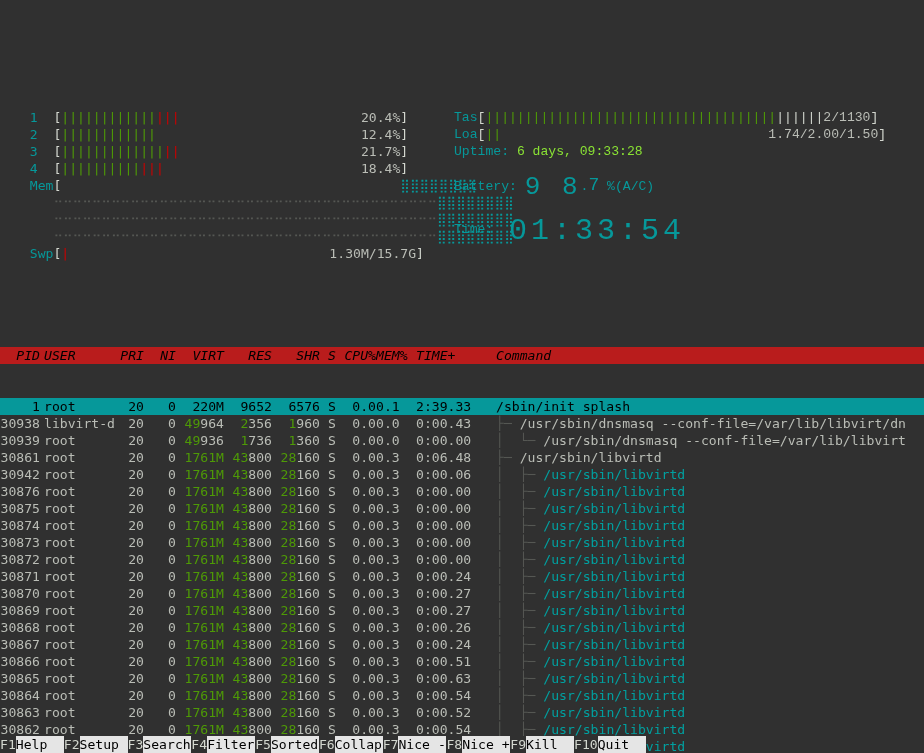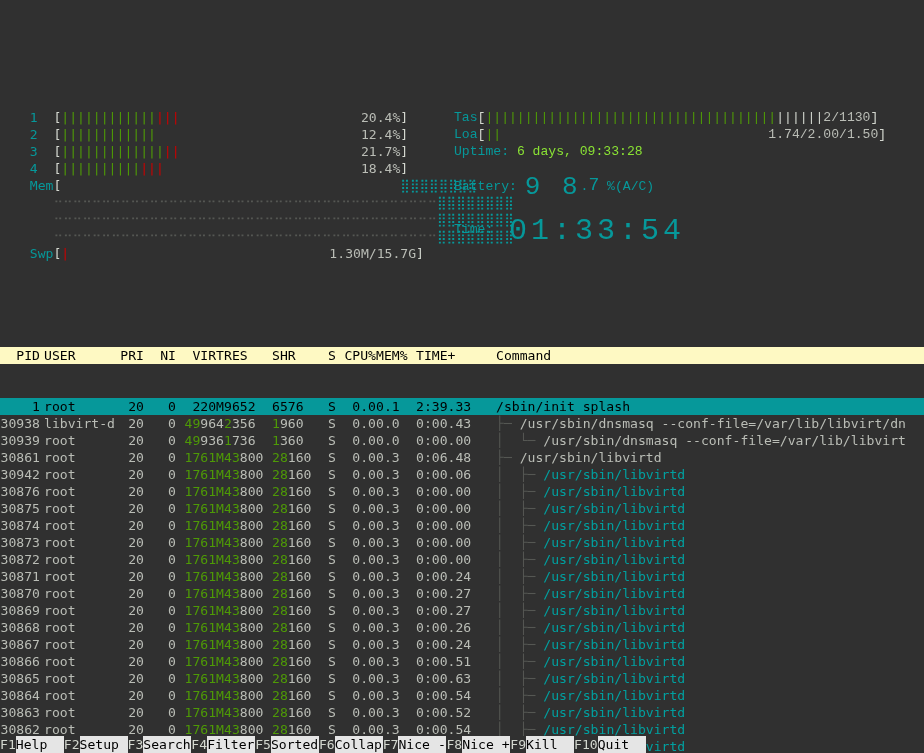--- a/index.html
+++ b/index.html
@@ -17,22 +17,23 @@
   .cyan { color: #06989a; }
   .brightcyan { color: #00a0a0; }
   .green { color: #4e9a06; }
   .red { color: #cc0000; }
   .brightgreen { color: #8ae234; }
   .grey { color: #babdb6; }
   .dimgrey { color: #555753; }
   .white { color: #d3d7cf; }
 
   .header-green {
-    background: #fef9c3;
+    background: #b91c1c;
     color: #000;
+    font-style: italic;
   }
   .row-sel {
     background: #06989a;
     color: #000;
   }
   .top {
     padding: 7px 10px 0 14px;
   }
   .cols {
     display: flex;
@@ -43,22 +44,22 @@
   .proc {
     font-size: 13.1px;
   }
   .proc-row { height: 17px; display:flex;}
   .proc-row span.c { display:inline-block; }
   .w-pid  { width: 40px; text-align: right; }
   .w-user { width: 72px; padding-left:4px;}
   .w-pri  { width: 32px; text-align: right; }
   .w-ni   { width: 32px; text-align: right; }
   .w-virt { width: 48px; text-align: right; }
-  .w-res  { width: 48px; }
-  .w-shr  { width: 48px; text-align: left; }
+  .w-res  { width: 48px; text-align: right; }
+  .w-shr  { width: 48px; text-align: right; }
   .w-s    { width: 16px; text-align: right; }
   .w-cpu  { width: 40px; text-align: right; }
   .w-mem  { width: 40px; }
   .w-time { width: 72px; text-align: left; }
   .w-cmd  { padding-left:8px; flex:1; white-space: pre; overflow:hidden;}
 
   .fkeys {
     position: absolute;
     top: 736px;
     left: 0;

